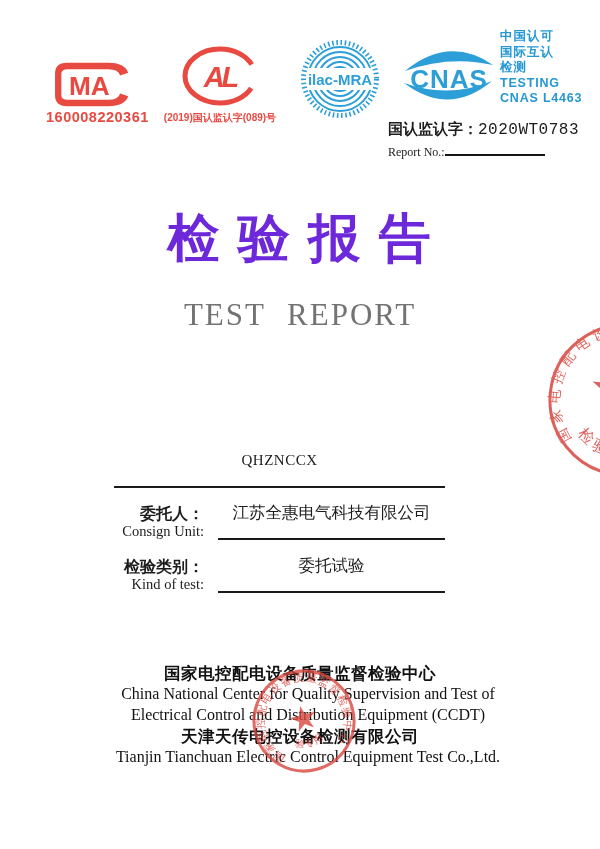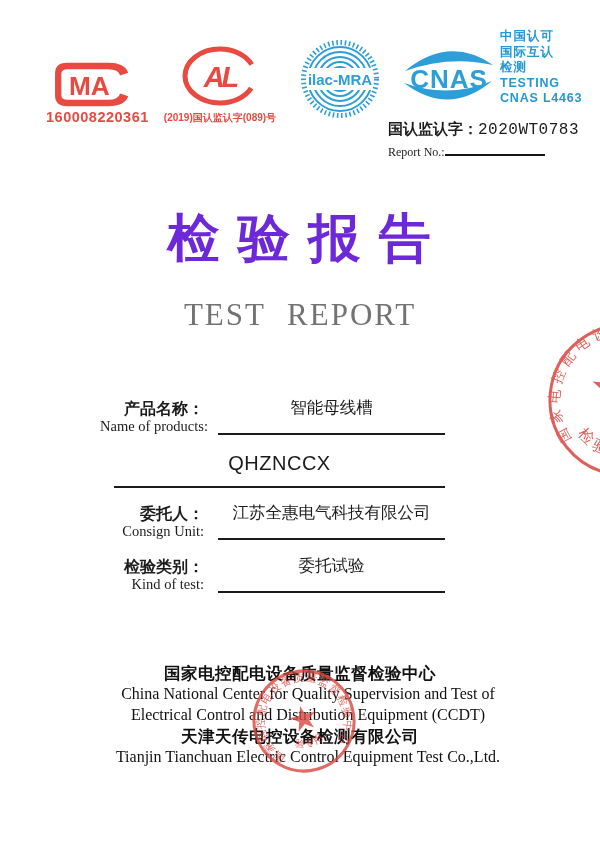--- a/index.html
+++ b/index.html
@@ -44,21 +44,21 @@
 
   
   .field-row { position:absolute; left:100px; width:345px; display:flex; align-items:flex-end; }
   .row-1 { top:396px; } .row-2 { top:449px; } .row-3 { top:501px; } .row-4 { top:554px; }
   .f-labels { width:104px; text-align:right; }
   .f-cn { font-size:16px; font-weight:bold; line-height:19px; white-space:nowrap; }
   .f-en { font-family:"Liberation Serif", serif; font-size:14.5px; line-height:17.5px; white-space:nowrap; }
   .f-line { flex:1; margin-left:14px; border-bottom:2px solid #1a1a1a; height:37px;
             display:flex; justify-content:center; align-items:flex-start; }
   .v-cn   { font-family:"Liberation Serif", serif; font-size:16.5px; padding-top:1px; }
-  .v-mono { font-family:Liberation Sans, sans-serif; font-size:20px; letter-spacing:.5px; padding-top:3px; }
+  .v-mono { font-family:Liberation Serif, serif; font-size:15px; letter-spacing:.5px; padding-top:3px; }
 
   
   .footer { position:absolute; top:662px; left:0; width:100%; text-align:center; color:#111; }
   .ft-cn  { font-size:16.5px; font-weight:bold; letter-spacing:.5px; line-height:22px; }
   .ft-en  { font-family:"Liberation Serif", serif; font-size:16px; line-height:20.5px;padding-left:16px; }
 
   
   .seal { position:absolute; color:#d9453e; }
   .seal text { fill:currentColor; }
   .seal-bottom { left:229px; top:646px; width:150px; height:150px;
@@ -121,29 +121,20 @@
       <span>国认监认字：</span><span class="num">2020WT0783</span>
     </div>
     <div class="en">
       <span>Report No.:</span><span class="uline"></span>
     </div>
   </div>
 
   <div class="title-cn">检 验 报 告</div>
   <div class="title-en">TEST REPORT</div>
 
-  <div class="field-row row-1">
-    <div class="f-labels">
-      <div class="f-cn">产品名称：</div>
-      <div class="f-en">Name of products:</div>
-    </div>
-    <div class="f-line">
-      <span class="v-cn">智能母线槽</span>
-    </div>
-  </div>
 
   <div class="field-row row-2">
     <div class="f-line">
       <span class="v-mono">QHZNCCX</span>
     </div>
   </div>
 
   <div class="field-row row-3">
     <div class="f-labels">
       <div class="f-cn">委托人：</div>

